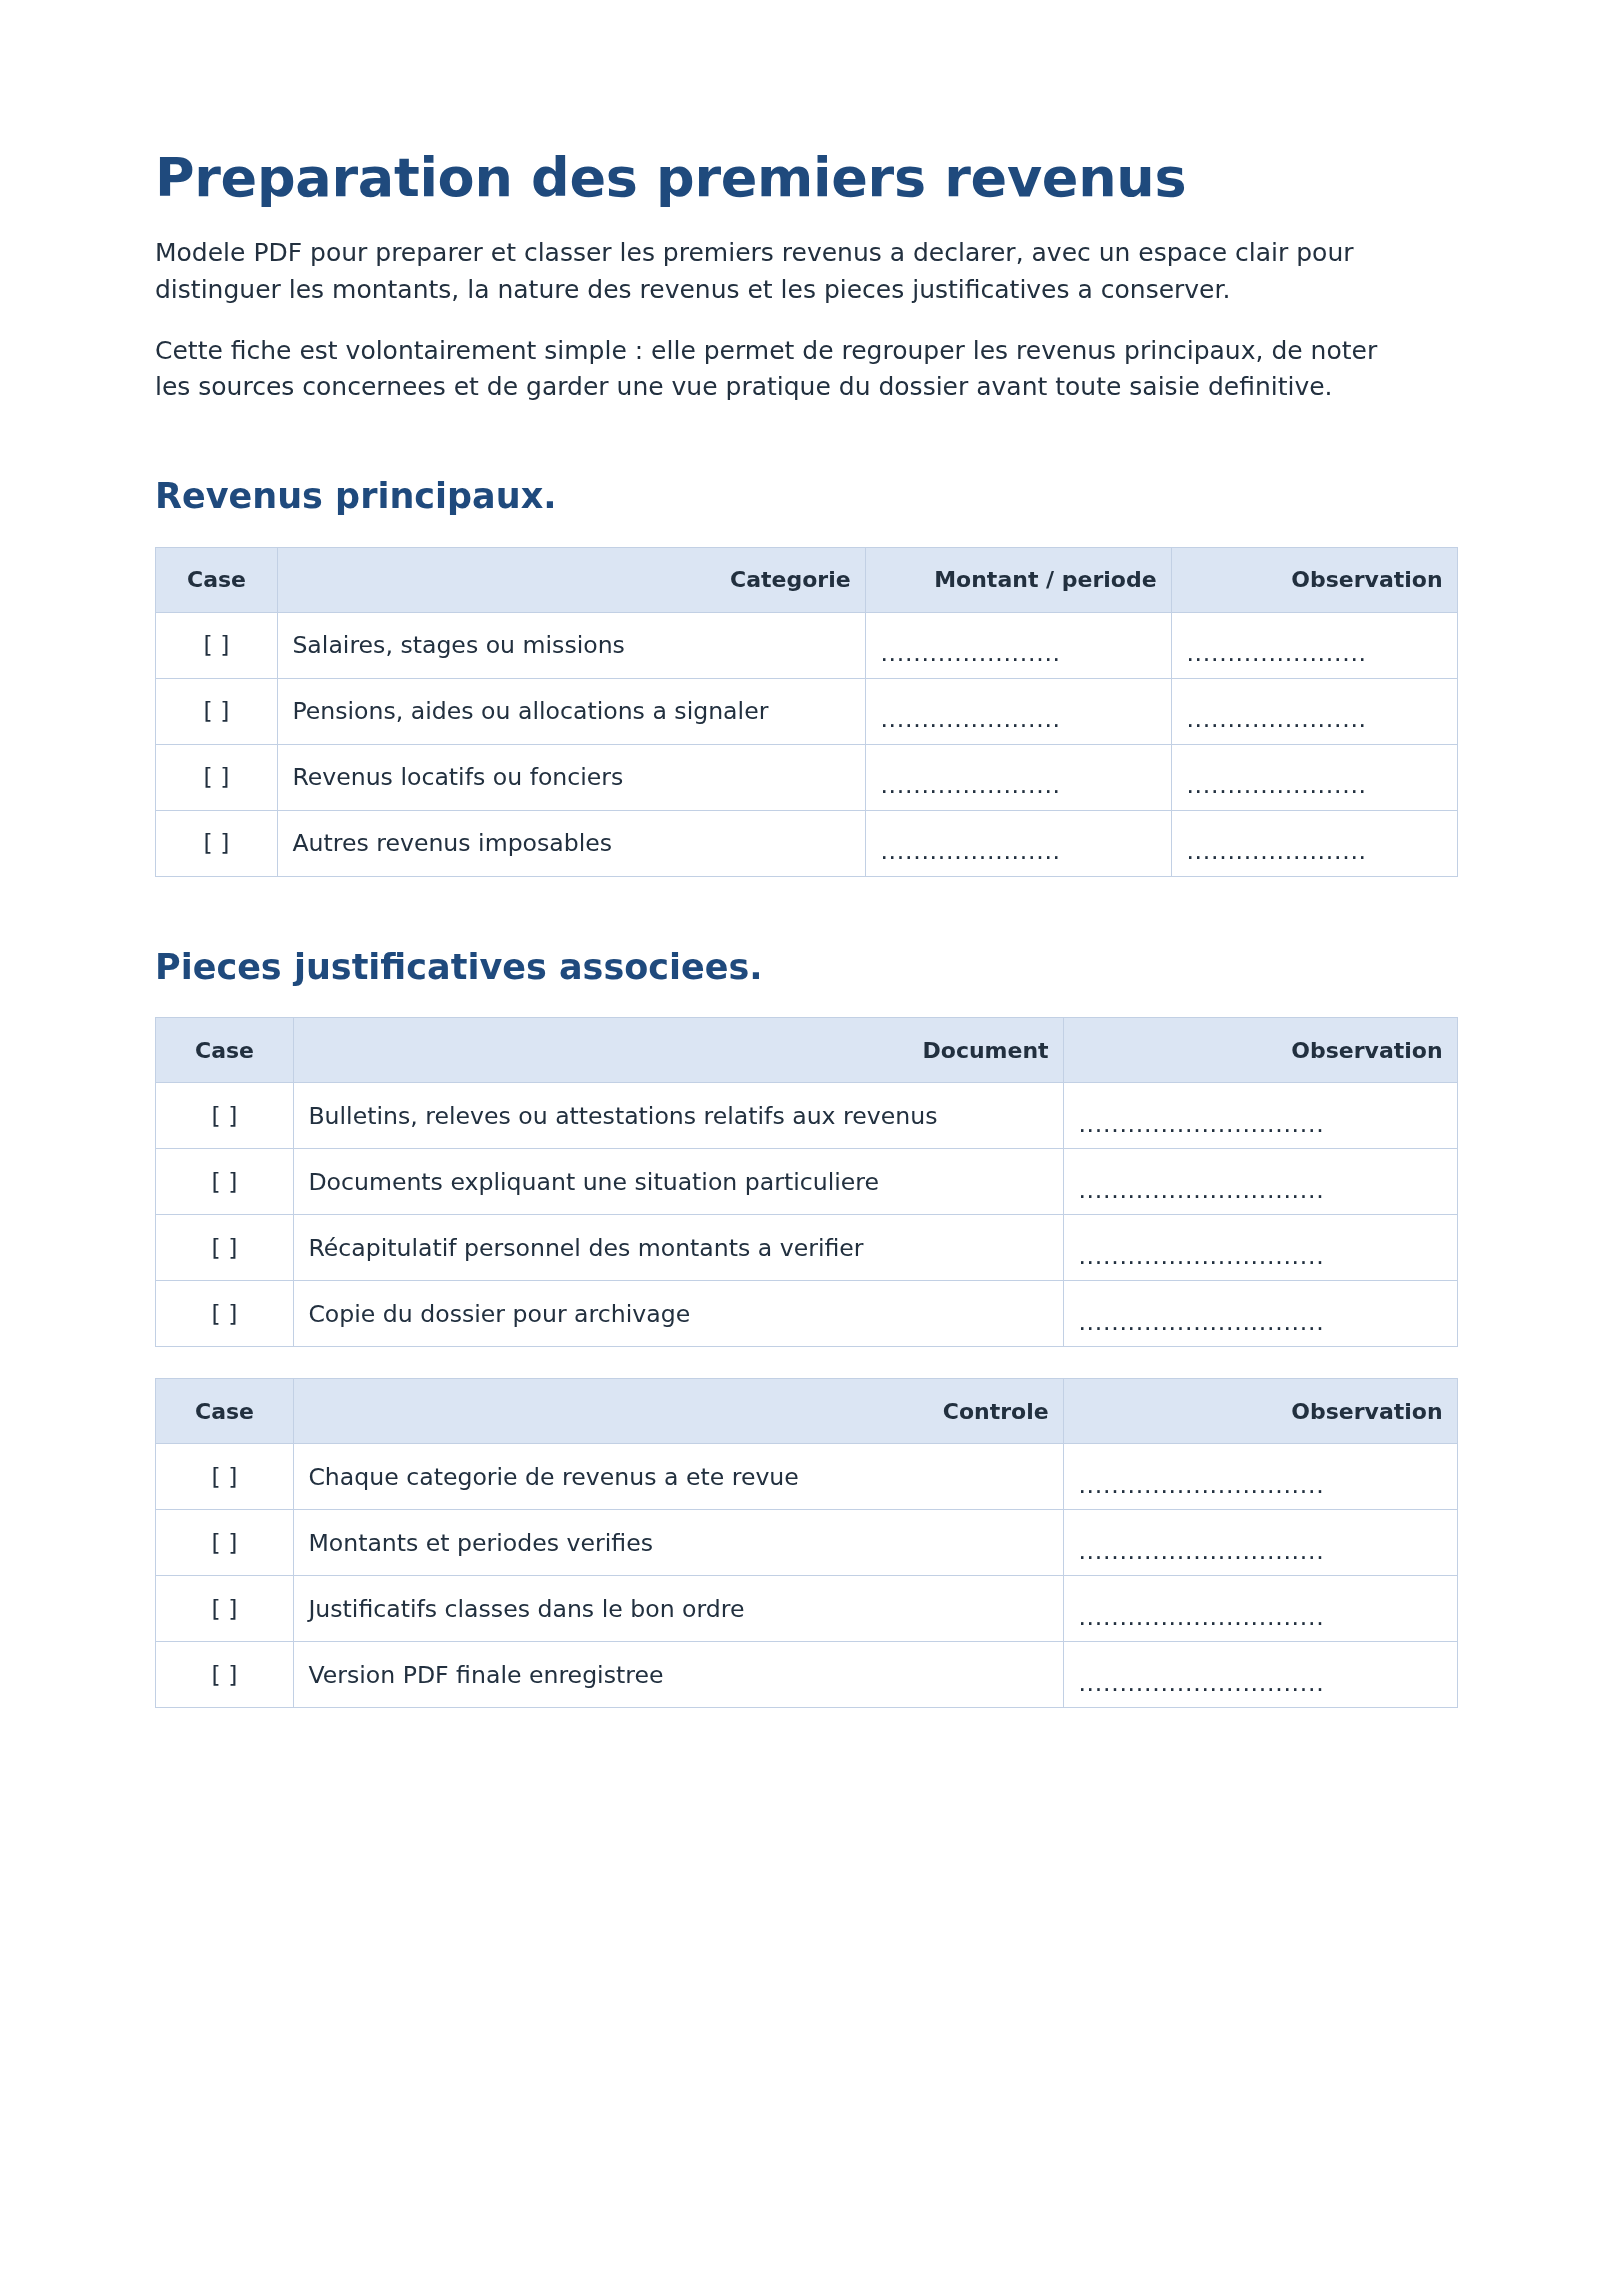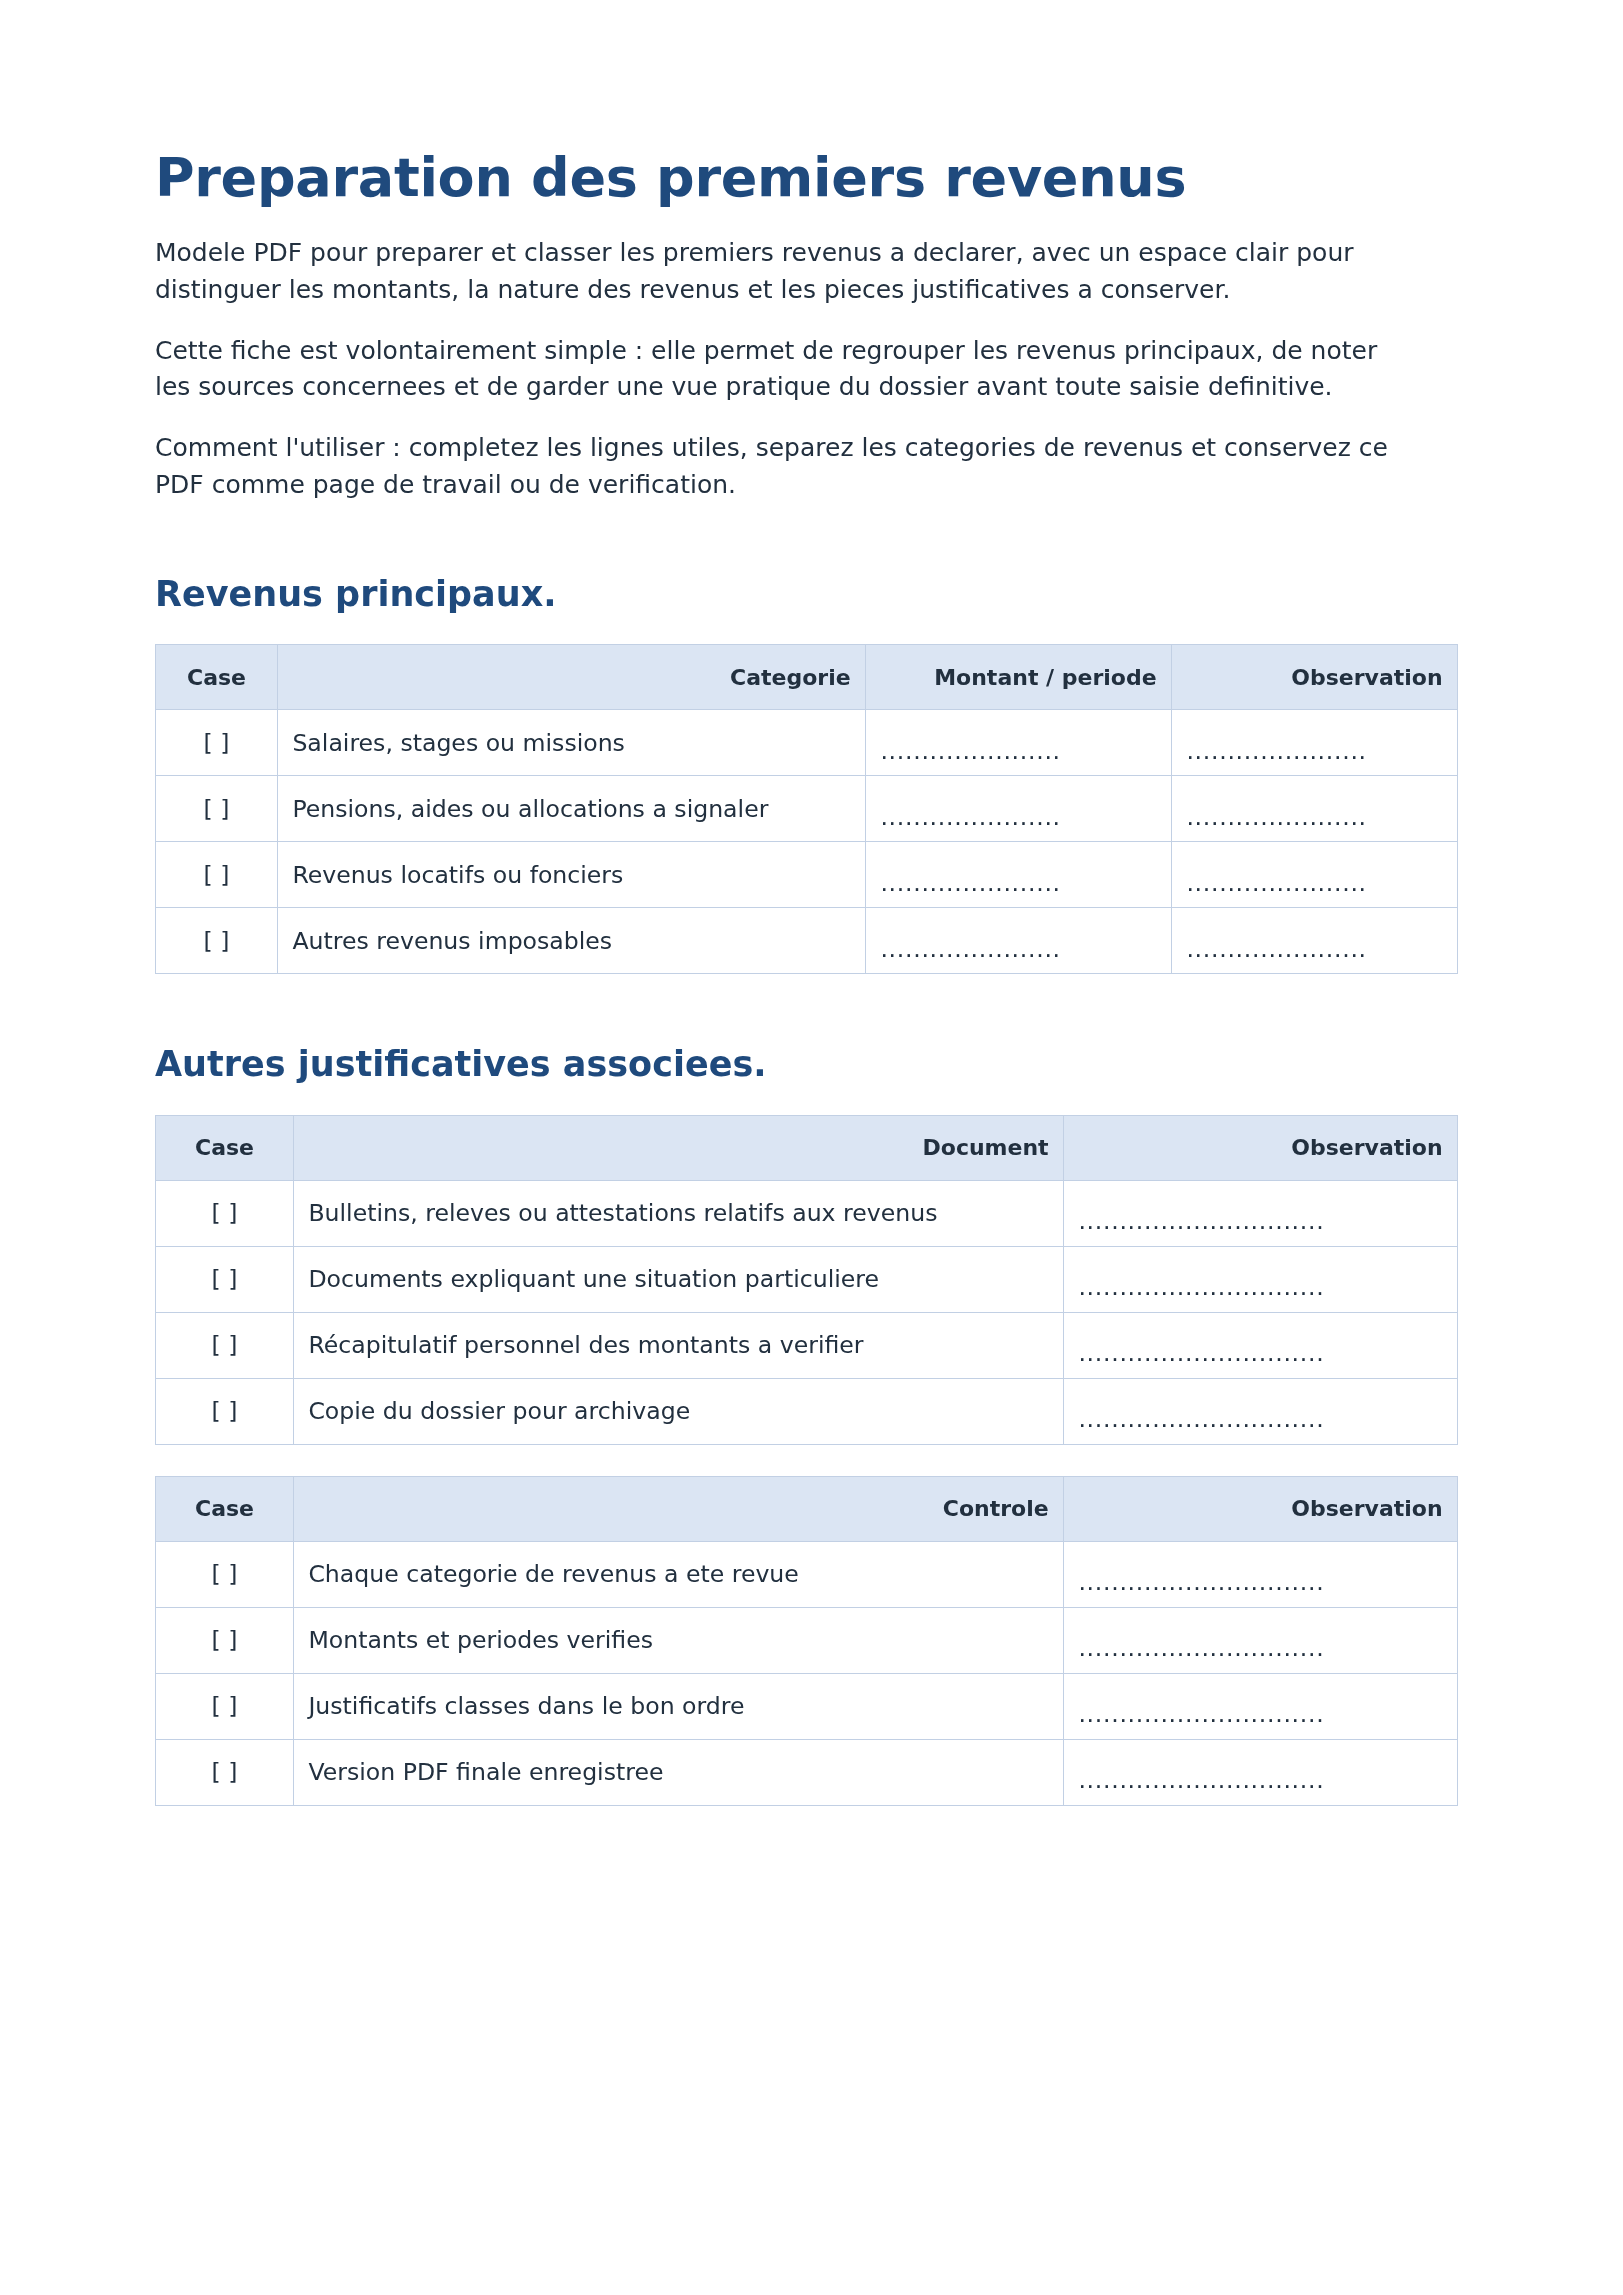--- a/index.html
+++ b/index.html
@@ -133,21 +133,20 @@
 </head>
 <body>
 
 <div class="page">
   <div class="content">
 
     <h1 class="doc-title">Preparation des premiers revenus</h1>
 
     <p class="intro first">Modele PDF pour preparer et classer les premiers revenus a declarer, avec un espace clair pour distinguer les montants, la nature des revenus et les pieces justificatives a conserver.</p>
     <p class="intro next">Cette fiche est volontairement simple : elle permet de regrouper les revenus principaux, de noter les sources concernees et de garder une vue pratique du dossier avant toute saisie definitive.</p>
-    <p class="intro next">Comment l'utiliser : completez les lignes utiles, separez les categories de revenus et conservez ce PDF comme page de travail ou de verification.</p>
 
     <h2 class="section-heading sec-gap-1">Revenus principaux.</h2>
 
     <table class="grid t1">
       <colgroup>
         <col class="w-case">
           <col class="w-main">
           <col class="w-mid">
           <col class="w-obs">
       </colgroup>
@@ -196,21 +195,21 @@
           <td class="dots">
               <span class="dotline">......................</span>
             </td>
           <td class="dots">
               <span class="dotline">......................</span>
             </td>
         </tr>
       </tbody>
     </table>
 
-    <h2 class="section-heading sec-gap">Autres justificatives associees.</h2>
+    <h2 class="section-heading sec-gap">Pieces justificatives associees.</h2>
 
     <table class="grid t23">
       <colgroup>
         <col class="w-case">
           <col class="w-main">
           <col class="w-obs">
       </colgroup>
       <thead>
         <tr>
           <th class="c-case">Case</th>

